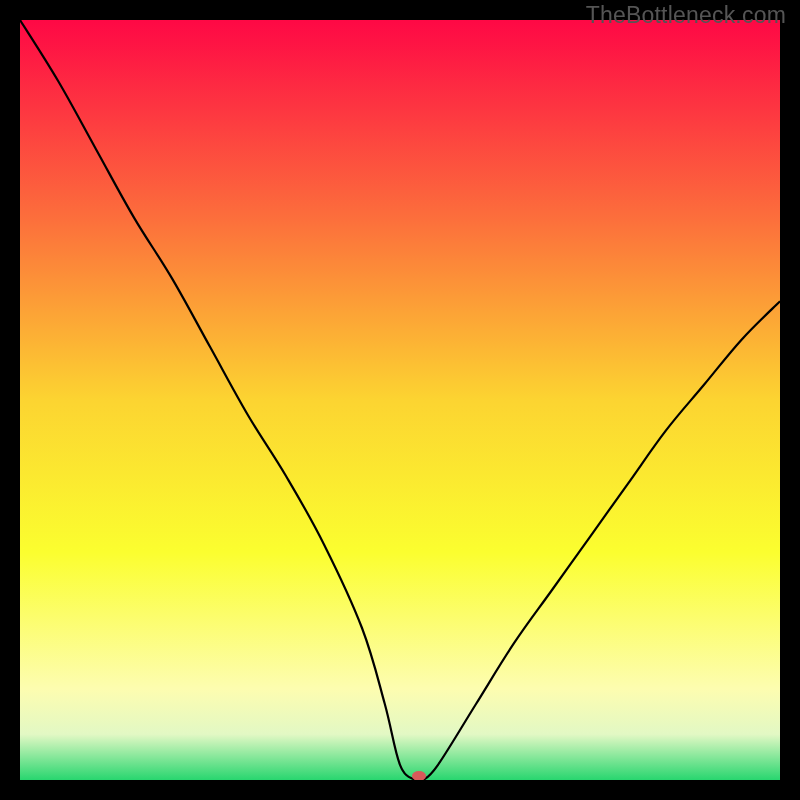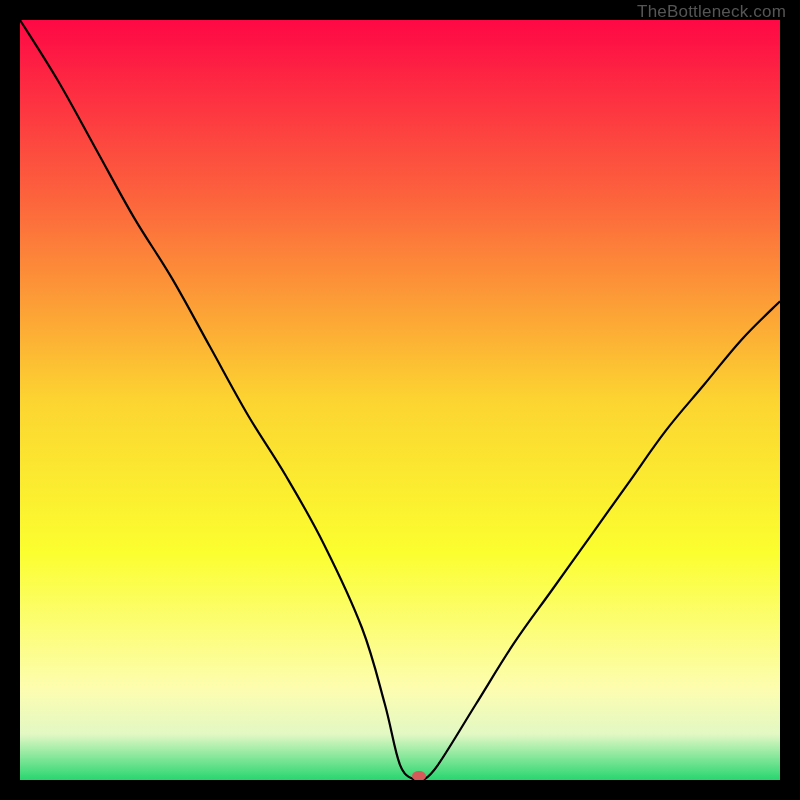--- a/index.html
+++ b/index.html
@@ -15,21 +15,21 @@
     position: relative;
     width: 800px;
     height: 800px;
     background: #000;
   }
   .watermark {
     position: absolute;
     top: 2px;
     right: 14px;
     color: #555;
-    font-size: 17px;
+    font-size: 23px;
     font-weight: 500;
     letter-spacing: 0.2px;
     z-index: 20;
     user-select: none;
   }
   .plot-area {
     position: absolute;
     left: 20px;
     top: 20px;
     width: 760px;

